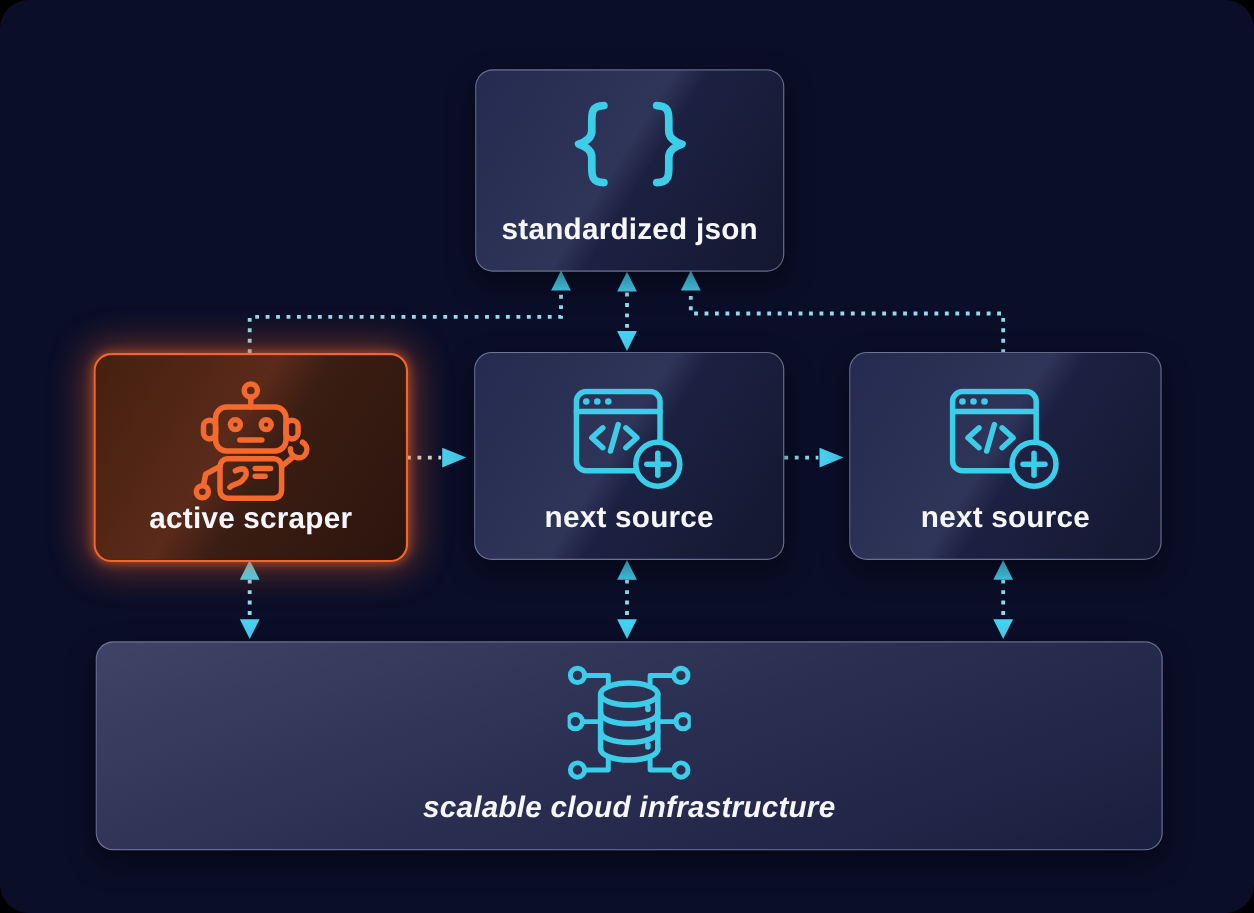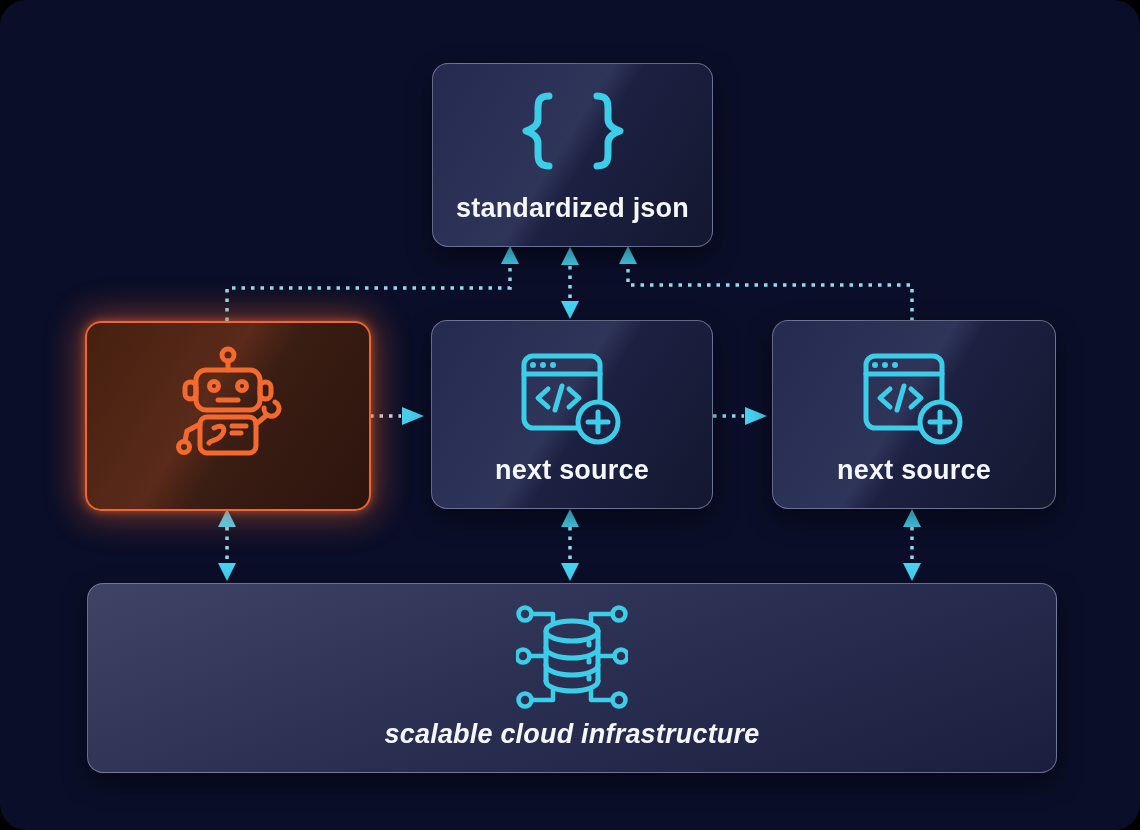--- a/index.html
+++ b/index.html
@@ -112,20 +112,21 @@
         <rect x="28" y="72" width="56" height="36" rx="7"></rect>
         <path d="M42 83 C52 78 55 85 48 92 C44 96 39 95 37 98"></path>
         <path d="M60 81 L74 81"></path>
         <path d="M60 88 L69 88"></path>
         <path d="M28 79 L15 86 L13 96"></path>
         <circle cx="12" cy="102" r="5.5"></circle>
         <path d="M84 79 L95 70"></path>
         <path d="M92 63 A7.5 7.5 0 1 0 103 57"></path>
       </g>
     </svg>
+    <div class="node-label">active scraper</div>
   </div>
 
   <div class="node" style="left:431px;top:320px;width:280px;height:187px;">
     <svg class="node-icon" style="top:32px;" width="102" height="94" viewBox="0 0 102 94">
       <g fill="none" stroke="#3ccde9" stroke-width="5" stroke-linecap="round" stroke-linejoin="round">
         <rect x="3" y="3" width="76" height="72" rx="9"></rect>
         <path d="M3 21 L79 21"></path>
         <path d="M27 36 L17 45 L27 54"></path>
         <path d="M41 33 L34 57"></path>
         <path d="M48 36 L58 45 L48 54"></path>

